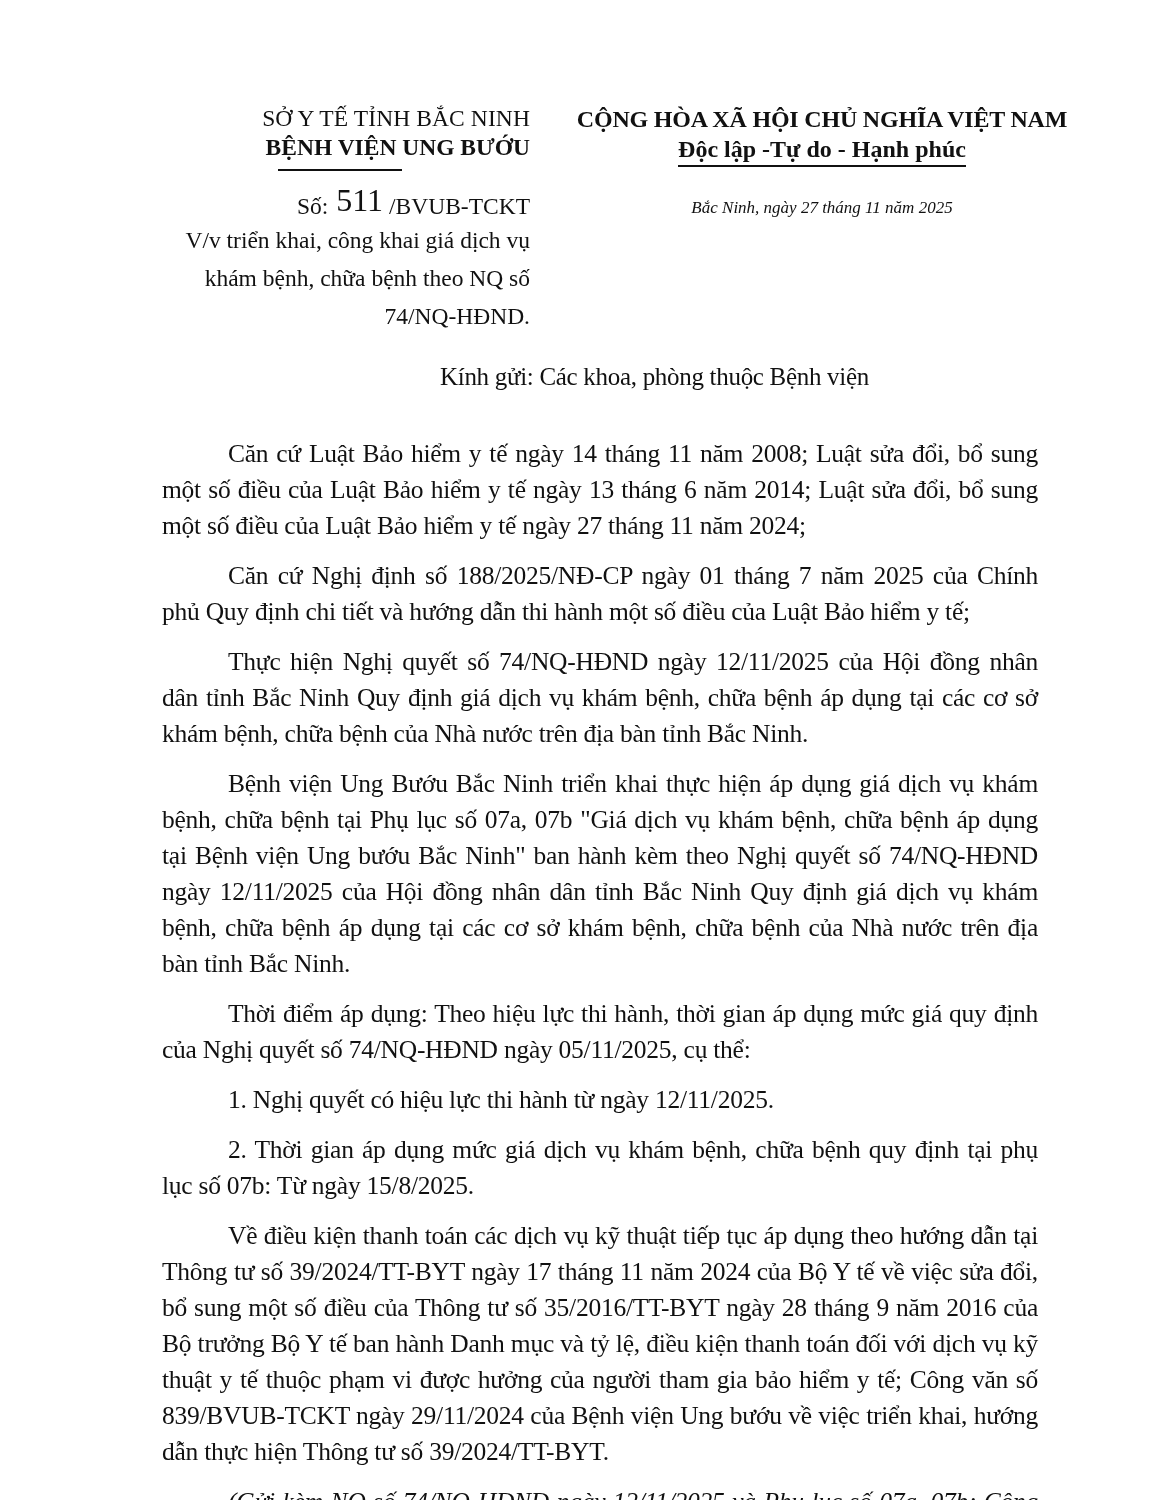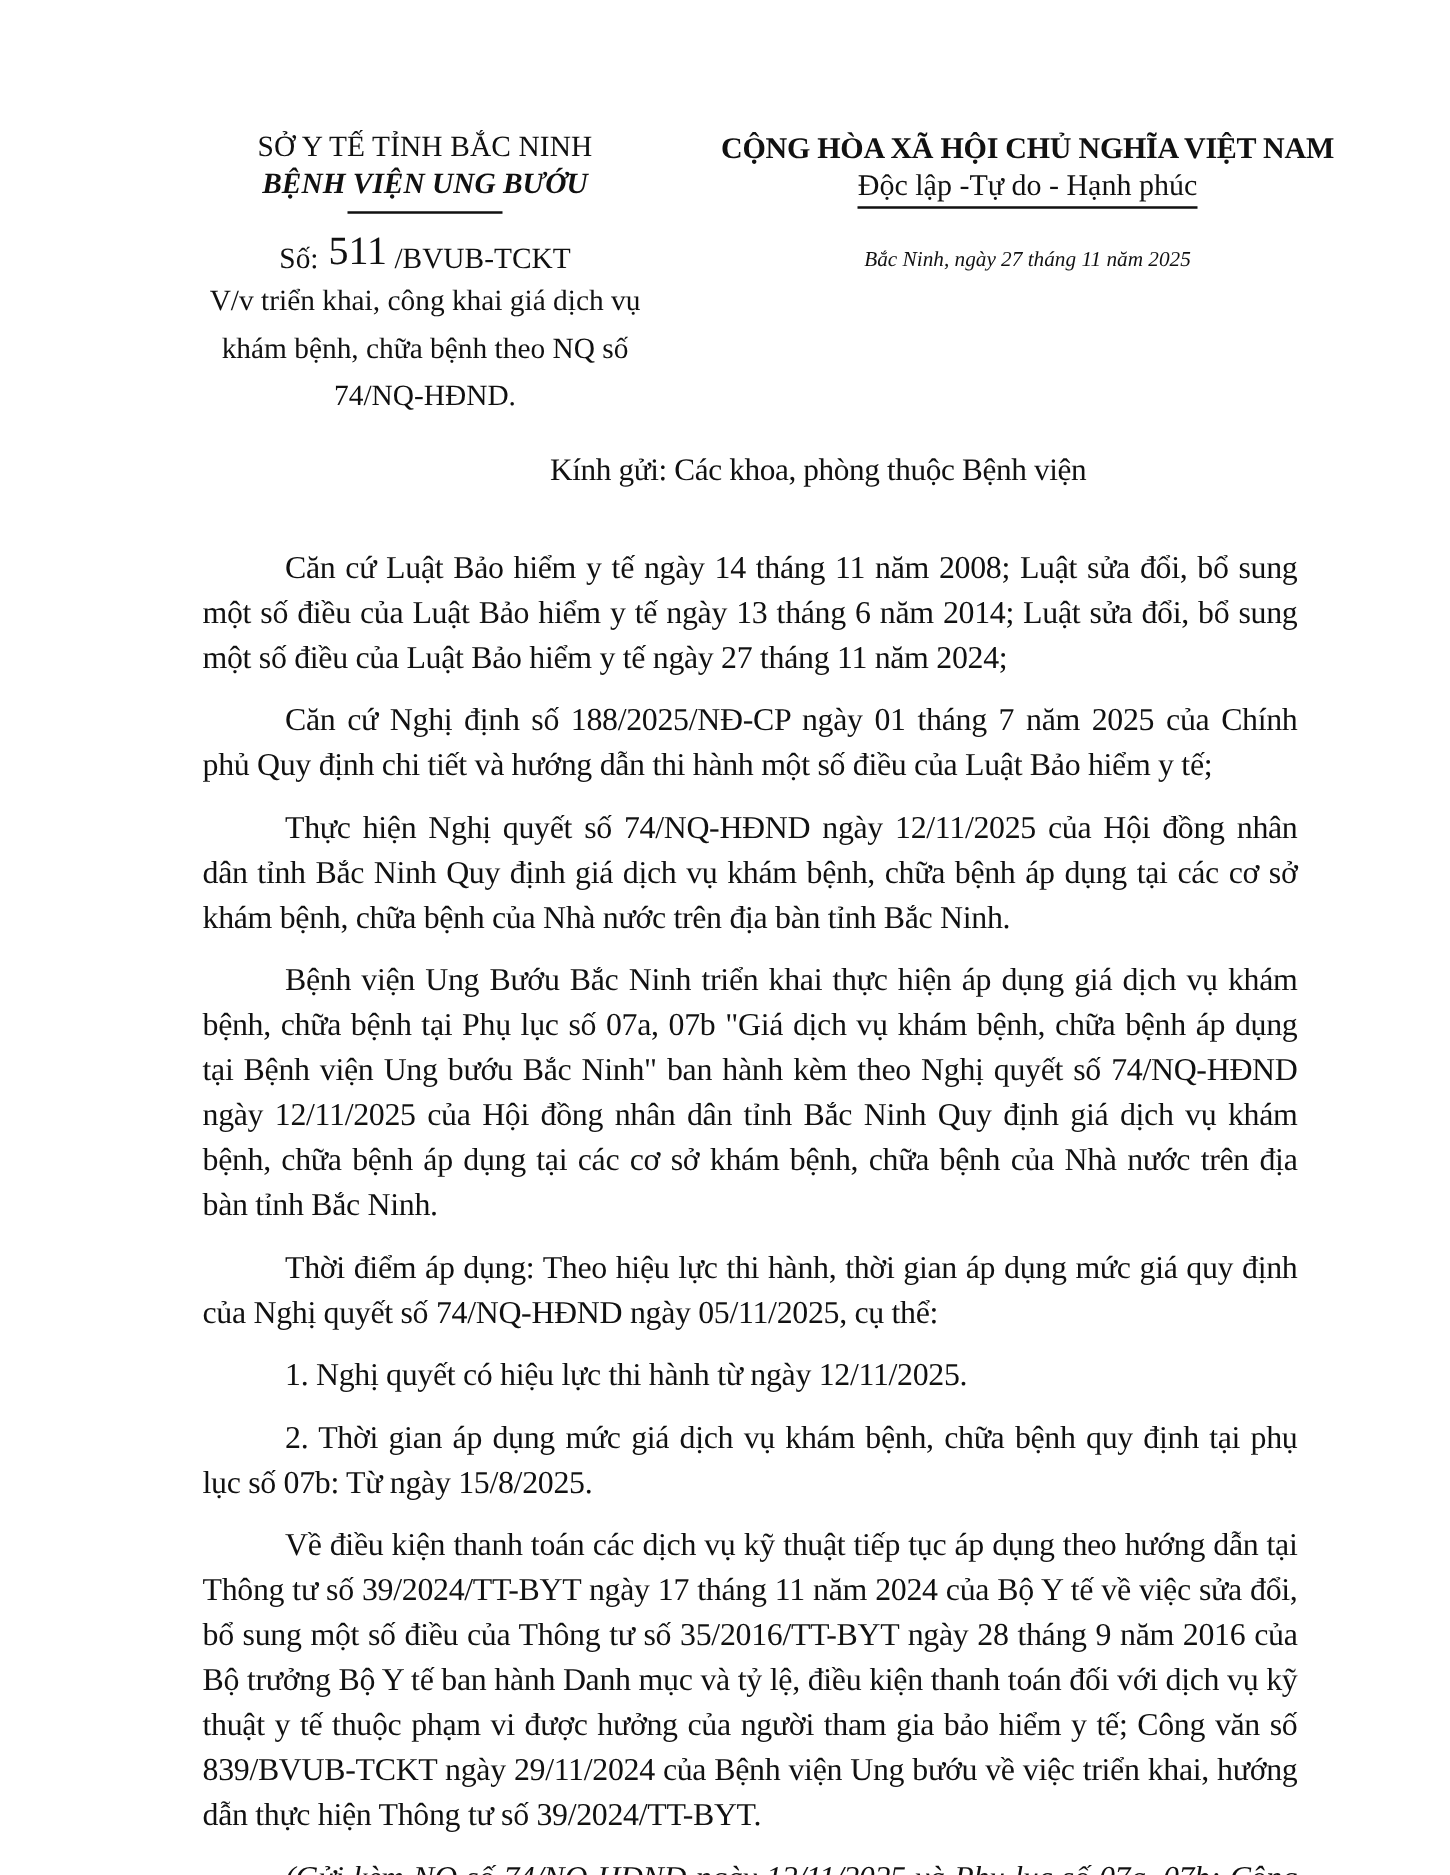--- a/index.html
+++ b/index.html
@@ -3,37 +3,37 @@
 <meta charset="utf-8">
 <style>
   html, body { margin: 0; padding: 0; background: #ffffff; }
   body {
     width: 1160px; height: 1500px; position: relative; overflow: hidden;
     font-family: "Liberation Serif", "DejaVu Serif", serif;
     color: #111111;
   }
   .hdr-left {
     position: absolute; left: 150px; top: 104px; width: 380px;
-    text-align: center; font-size: 23.5px; line-height: 29px;
+    text-align: right; font-size: 23.5px; line-height: 29px;
   }
   .hdr-left .org1 { letter-spacing: 0.1px; }
-  .hdr-left .org2 { font-weight: bold; font-style: italic; }
+  .hdr-left .org2 { font-weight: bold; }
   .hdr-left .rule {
     width: 124px; height: 2px; background: #111; margin: 7px auto 0 auto;
   }
   .hdr-left .num { margin-top: 18px; font-size: 23.5px; }
   .hdr-left .num .n { font-size: 32px; position: relative; top: -3px; padding: 0 6px 0 2px; }
   .hdr-left .subj { font-size: 23.5px; line-height: 38px; }
 
   .hdr-right {
     position: absolute; left: 548px; top: 104px; width: 548px;
     text-align: center; font-size: 24px; line-height: 30px;
   }
   .hdr-right .nation { font-weight: bold; letter-spacing: -0.2px; }
-  .hdr-right .motto { font-weight: normal; display: inline-block; border-bottom: 2px solid #111; padding-bottom: 1px; }
+  .hdr-right .motto { font-weight: bold; display: inline-block; border-bottom: 2px solid #111; padding-bottom: 1px; }
   .hdr-right .date { font-style: italic; margin-top: 26px; font-size: 17px; }
 
   .recipient {
     position: absolute; left: 440px; top: 363px;
     font-size: 25px; letter-spacing: -0.3px;
   }
 
   .body {
     position: absolute; left: 162px; top: 436px; width: 888px;
     font-size: 25.5px; line-height: 36px; text-align: justify;

